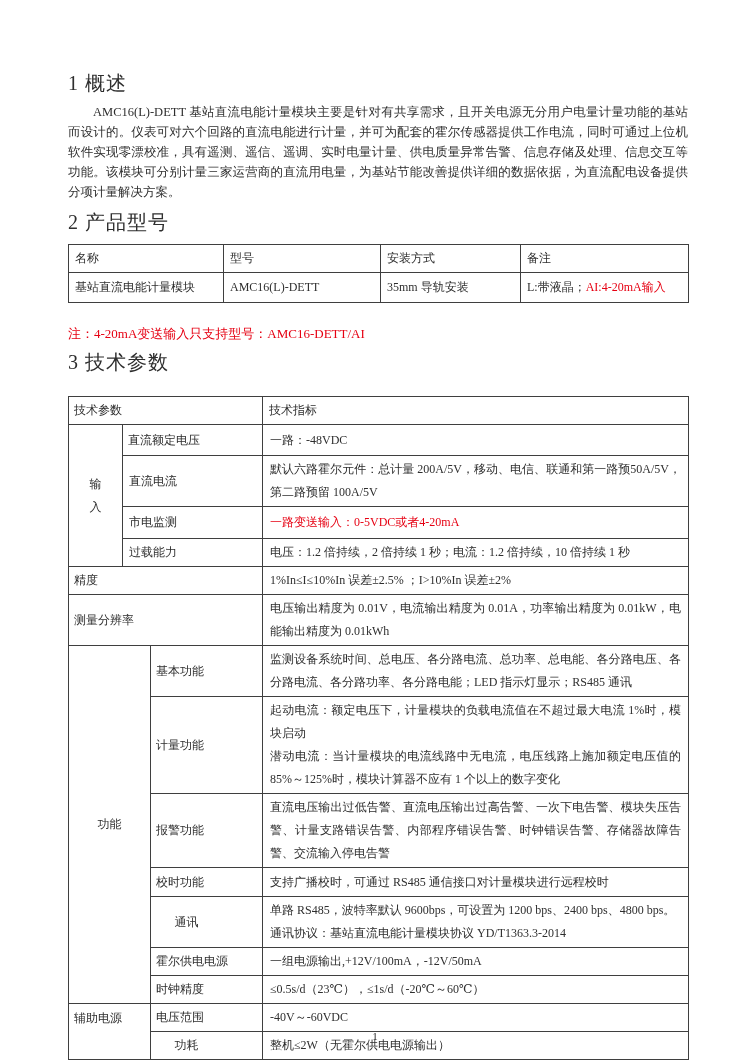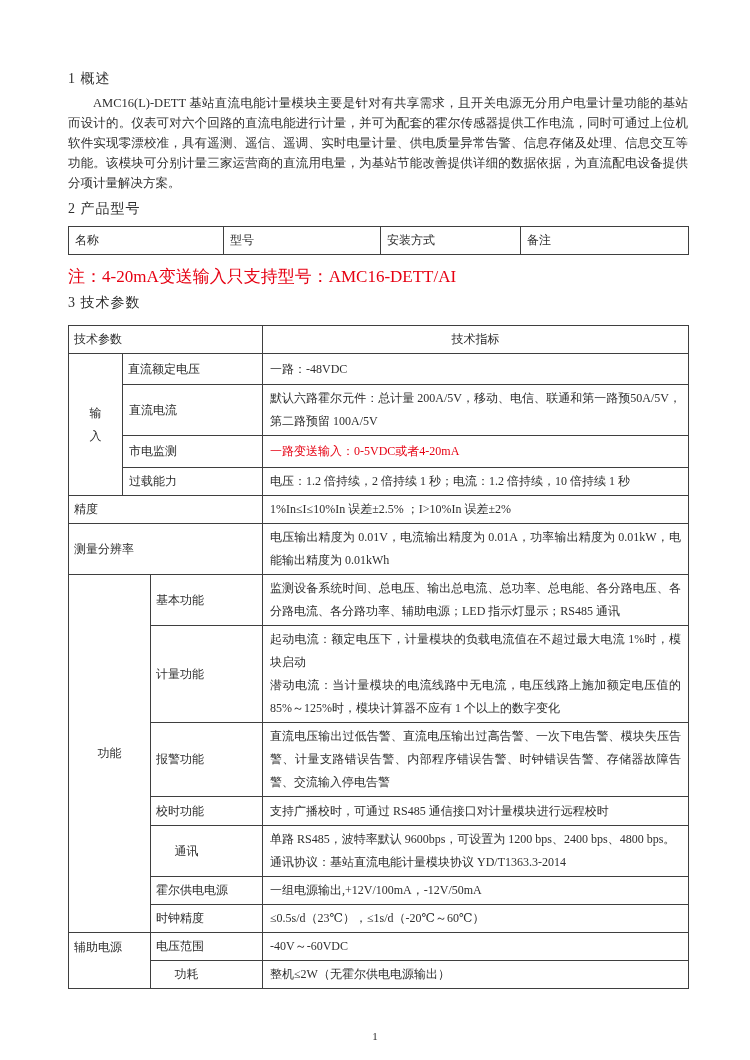--- a/index.html
+++ b/index.html
@@ -9,35 +9,35 @@
     width: 750px;
     height: 1060px;
     margin: 0 auto;
     background: #ffffff;
     font-family: "Liberation Serif", "DejaVu Serif", serif;
     color: #2e2e2e;
     padding: 70px 62px 0 68px;
     overflow: hidden;
   }
   .hd {
-    font-size: 14px;
+    font-size: 20px;
     font-weight: normal;
     letter-spacing: 1px;
     margin: 0 0 5px 0;
   }
   .para {
     font-size: 12.5px;
     line-height: 20px;
     text-align: justify;
     text-indent: 2em;
   }
   .red { color: #e60012; }
   .note-line {
-    font-size: 17px;
-    margin: 10px 0 6px 0;
+    font-size: 13px;
+    margin: 22px 0 6px 0;
   }
   table {
     border-collapse: collapse;
     table-layout: fixed;
     width: 620px;
     font-size: 12px;
   }
   td, th {
     border: 1px solid #3f3f3f;
     vertical-align: middle;
@@ -49,23 +49,23 @@
   .tbl-product { margin-top: 8px; }
   .tbl-product th, .tbl-product td { padding: 3px 6px; }
   
   .tbl-spec td { padding: 2px 6px; line-height: 23px; }
   .tbl-spec .grp { text-align: center; padding: 2px 20px; }
   .tbl-spec .grp-top { vertical-align: top; text-align: left; padding: 3px 5px; }
   .tbl-spec .lbl { padding-left: 5px; }
   .tbl-spec .lbl-c { padding-right: 34px; }
   .tbl-spec .lbl-c2 { text-align: center; padding-right: 56px; padding-left: 16px; }
   .tbl-spec .val { text-align: justify; padding: 2px 7px; }
-  .tbl-spec .ind-h { text-align: center; }
+  .tbl-spec .ind-h { text-align: left; }
   .h2-gap { margin-top: 7px; }
-  .h3-gap { margin-top: 2px; margin-bottom: 13px; }
+  .h3-gap { margin-top: 2px; margin-bottom: 20px; }
   .footer {
     position: absolute;
     left: 0; right: 0;
     bottom: 18px;
     text-align: center;
     font-size: 11px;
     color: #2e2e2e;
   }
 </style>
 </head>
@@ -85,20 +85,26 @@
         <col style="width:140px">
         <col style="width:168px">
       </colgroup>
     <tbody>
         <tr style="height:28px">
       <th>名称</th>
       <th>型号</th>
       <th>安装方式</th>
       <th>备注</th>
     </tr>
+    <tr style="height:30px">
+      <td>基站直流电能计量模块</td>
+      <td>AMC16(L)-DETT</td>
+      <td>35mm 导轨安装</td>
+      <td><span>L:带液晶；</span><span class="red">AI:4-20mA输入</span></td>
+    </tr>
   </tbody>
     </table>
 
   <p class="note-line red">注：4-20mA变送输入只支持型号：AMC16-DETT/AI</p>
 
   <h2 class="hd h3-gap">3 技术参数</h2>
 
   <table class="tbl-spec">
     <colgroup>
         <col style="width:54px">
@@ -136,21 +142,21 @@
       <td class="val">1%In≤I≤10%In  误差±2.5% ；I&gt;10%In 误差±2%</td>
     </tr>
     <tr style="height:48px">
       <td colspan="3" class="lbl">测量分辨率</td>
       <td class="val">电压输出精度为 0.01V，电流输出精度为 0.01A，功率输出精度为 0.01kW，电能输出精度为 0.01kWh</td>
     </tr>
 
     <tr style="height:50px">
       <td colspan="2" rowspan="7" class="grp">功能</td>
       <td class="lbl">基本功能</td>
-      <td class="val">监测设备系统时间、总电压、输出总电流、总功率、总电能、各分路电压、各分路电流、各分路功率、辅助电源；LED 指示灯显示；RS485 通讯</td>
+      <td class="val">监测设备系统时间、总电压、各分路电流、总功率、总电能、各分路电压、各分路电流、各分路功率、各分路电能；LED 指示灯显示；RS485 通讯</td>
     </tr>
     <tr style="height:95px">
       <td class="lbl">计量功能</td>
       <td class="val">
         <div>起动电流：额定电压下，计量模块的负载电流值在不超过最大电流 1%时，模块启动</div>
         <div>潜动电流：当计量模块的电流线路中无电流，电压线路上施加额定电压值的85%～125%时，模块计算器不应有 1 个以上的数字变化</div>
       </td>
     </tr>
     <tr style="height:73px">
       <td class="lbl">报警功能</td>

